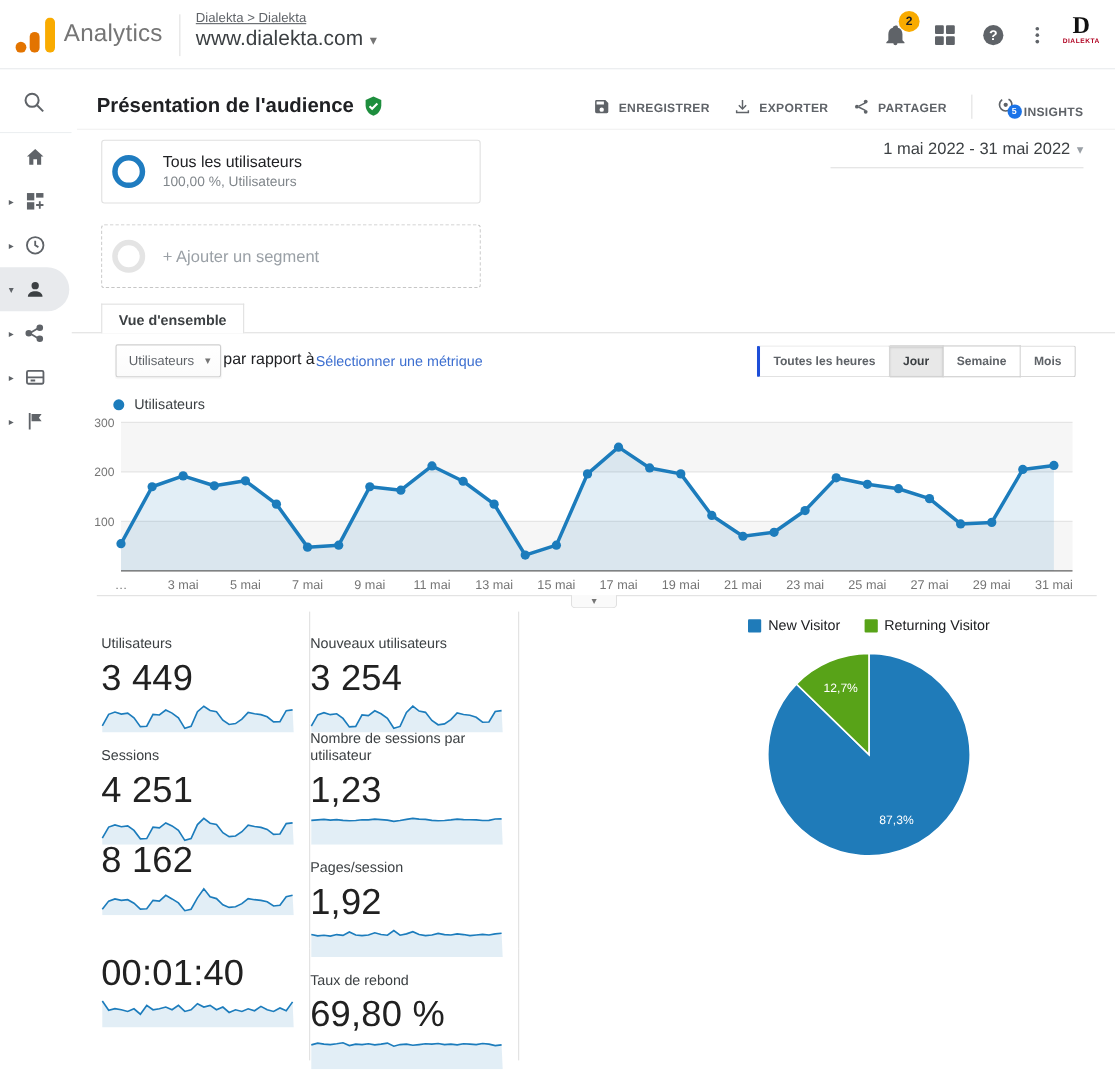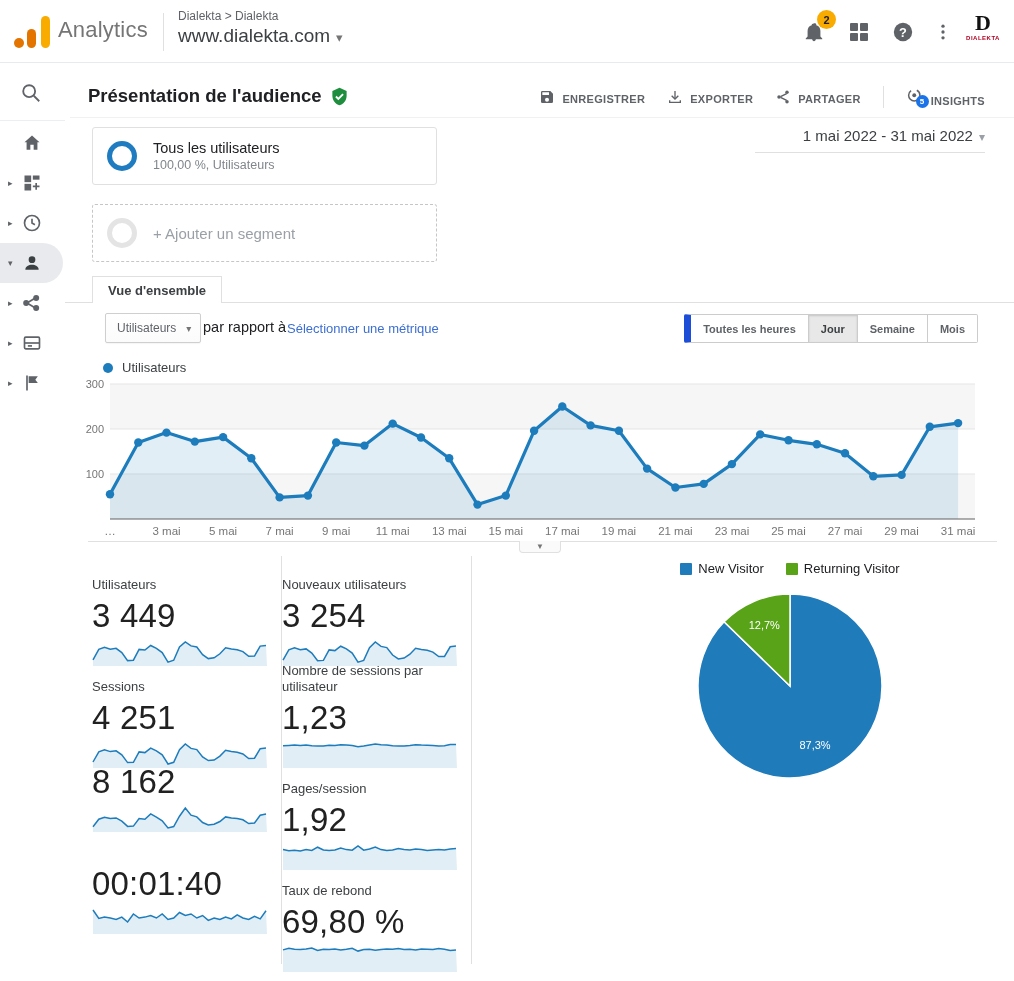--- a/index.html
+++ b/index.html
@@ -6,21 +6,21 @@
   body { background:#fff; }
   .app {
     position:relative; width:1014px; height:981px; overflow:hidden;
     background:#fff; font-family:"Liberation Sans", sans-serif; color:#3c4043;
   }
   
   .header { position:absolute; left:0; top:0; width:1014px; height:63px; background:#fff; border-bottom:1px solid #e8eaed; z-index:10;padding-left:24px; }
   .ga-logo { position:absolute; left:14px; top:16px; }
   .product-name { position:absolute; left:58px; top:17px; font-size:22px; color:#757575; letter-spacing:.2px; }
   .head-divider { position:absolute; left:163px; top:13px; width:1px; height:38px; background:#e0e0e0; }
-  .breadcrumb { position:absolute; left:178px; top:9px; font-size:12px; color:#5f6368; }
+  .breadcrumb { position:absolute; left:178px; top:9px; font-size:12px; color:#5f6368;text-decoration:underline; }
   .property { position:absolute; left:178px; top:25px; font-size:19px; color:#3c4043; cursor:pointer; }
   .property .caret { font-size:13px; color:#757575; margin-left:6px; }
   .head-icon { position:absolute; top:19px; width:26px; height:26px; display:flex; align-items:center; justify-content:center; cursor:pointer; }
   .bell-badge { position:absolute; left:817px; top:10px; width:19px; height:19px; background:#f9ab00; border-radius:50%;
     font-size:11px; font-weight:bold; color:#202124; display:flex; align-items:center; justify-content:center; z-index:2; }
   .avatar { position:absolute; left:961px; top:11px; width:44px; height:40px; text-align:center; cursor:pointer; }
   .avatar .d { font-size:22px; font-weight:900; color:#111; line-height:24px; font-family:"Liberation Serif", serif; }
   .avatar .brand { font-size:6px; font-weight:bold; color:#b00020; letter-spacing:.5px; }
   
   .sidebar { position:absolute; left:0; top:64px; width:65px; height:917px; background:#fff; z-index:5; }
@@ -34,21 +34,21 @@
   .page-title { position:absolute; left:88px; top:85px; font-size:18.5px; font-weight:bold; color:#202124; display:flex; align-items:center; gap:8px; }
   .actions { position:absolute; right:29px; top:86px; display:flex; align-items:center; gap:22px; }
   .action { display:flex; align-items:flex-end; gap:7px; font-size:11px; font-weight:bold; color:#5f6368; letter-spacing:.3px; cursor:pointer; }
   .actions .vsep { width:1px; height:22px; background:#e0e0e0; }
   .insights-wrap { position:relative; }
   .insights-badge { position:absolute; left:10px; top:8px; width:13px; height:13px; background:#1a73e8; border-radius:50%;
     color:#fff; font-size:8px; font-weight:bold; display:flex; align-items:center; justify-content:center; }
   .toolbar-sep { position:absolute; left:70px; top:117px; width:944px; height:1px; background:#f1f1f1; }
   
   .segment-card { position:absolute; left:92px; width:345px; height:58px; background:#fff; border:1px solid #e0e0e0; border-radius:3px;
-    display:flex; align-items:center; padding-left:14px; gap:16px; cursor:pointer; }
+    display:flex; align-items:center; padding-left:9px; gap:16px; cursor:pointer; }
   .segment-card.all { top:127px; }
   .segment-card.add { top:204px; border:1px dashed #c6c6c6; }
   .ring { width:30px; height:30px; border-radius:50%; border:5px solid #1f7cc0; background:#fff; }
   .ring.gray { border-color:#e4e4e4; }
   .seg-title { font-size:14.5px; font-weight:500; color:#202124; }
   .seg-sub { font-size:12.5px; color:#80868b; margin-top:2px; }
   .add-label { font-size:15px; color:#9aa0a6; }
   
   .date-range { position:absolute; right:29px; top:127px; width:230px; text-align:right; border-bottom:1px solid #e0e0e0;
     padding-bottom:8px; font-size:15px; color:#3c4043; cursor:pointer; }
@@ -60,21 +60,21 @@
   
   .metric-dd { position:absolute; left:105px; top:313px; height:30px; padding:0 9px 0 11px; background:linear-gradient(#fff,#fbfbfb);
     border:1px solid #cfcfcf; border-radius:2px; box-shadow:0 1px 1px rgba(0,0,0,.04); font-size:12px; color:#5f6368;
     display:flex; align-items:center; gap:10px; cursor:pointer; }
   .metric-dd .caret { font-size:10px; color:#757575; }
   .vs-label { position:absolute; left:203px; top:319px; font-size:14.5px; color:#202124; }
   .select-metric { position:absolute; left:287px; top:321px; font-size:13px; color:#3d6fd0; cursor:pointer; }
   .gran-group { position:absolute; right:36px; top:314px; display:flex; }
   .gran-btn { height:29px; padding:0 12px; background:#fff; border:1px solid #ccc; border-left:none; font-size:11px; font-weight:bold;
     color:#5f6368; display:flex; align-items:center; cursor:pointer; font-family:inherit; }
-  .gran-btn:first-child { border-left:7px solid #1d4ed8; border-radius:2px 0 0 2px; }
+  .gran-btn:first-child { border-left:3px solid #1d4ed8; border-radius:2px 0 0 2px; }
   .gran-btn:last-child { border-radius:0 2px 2px 0; }
   .gran-btn.selected { background:#e8e8e8; box-shadow:inset 0 1px 2px rgba(0,0,0,.15); color:#3c4043; }
   
   .chart-legend { position:absolute; left:103px; top:360px; display:flex; align-items:center; gap:9px; font-size:13px; color:#3c4043; }
   .legend-dot { width:10px; height:10px; border-radius:50%; background:#1c7cbc; }
   .main-chart { position:absolute; left:70px; top:378px; }
   .chart-bottom-line { position:absolute; left:88px; top:541px; width:909px; height:1px; background:#e0e0e0; }
   .pull-tab { position:absolute; left:519px; top:541px; width:42px; height:12px; background:#fafafa; border:1px solid #e0e0e0; border-top:none;
     border-radius:0 0 4px 4px; font-size:8px; color:#757575; display:flex; align-items:center; justify-content:center; cursor:pointer; }
   

